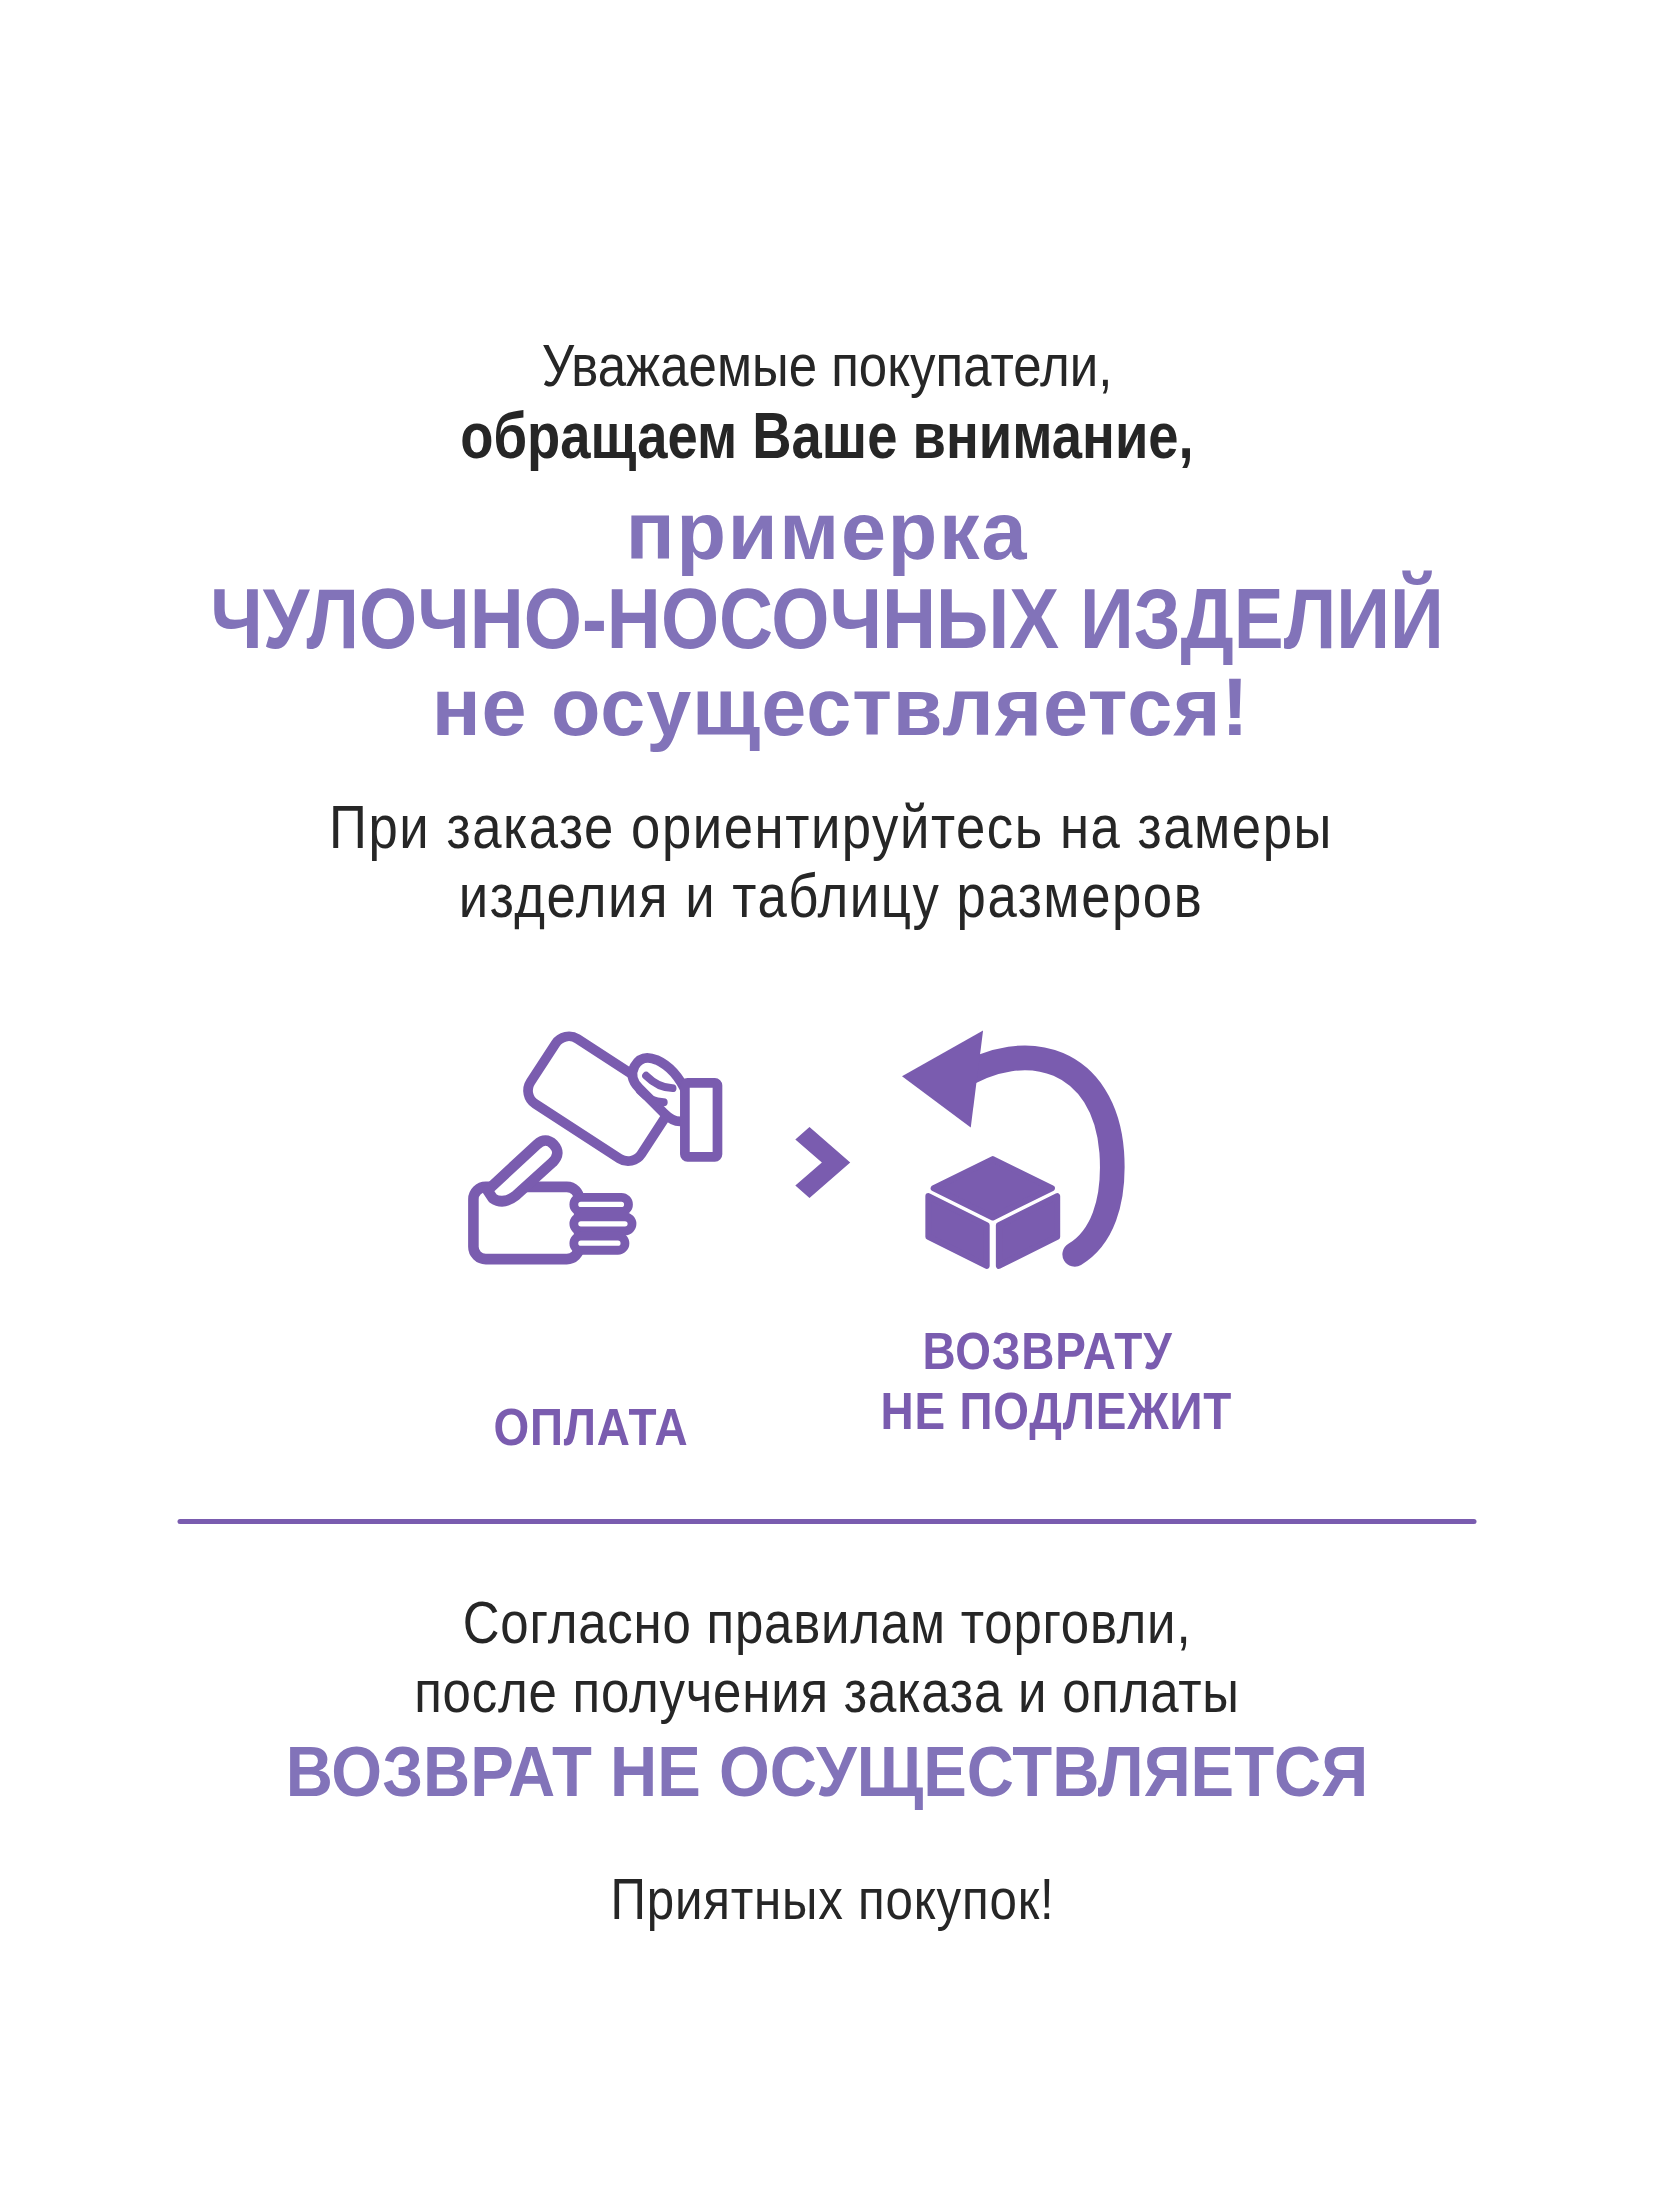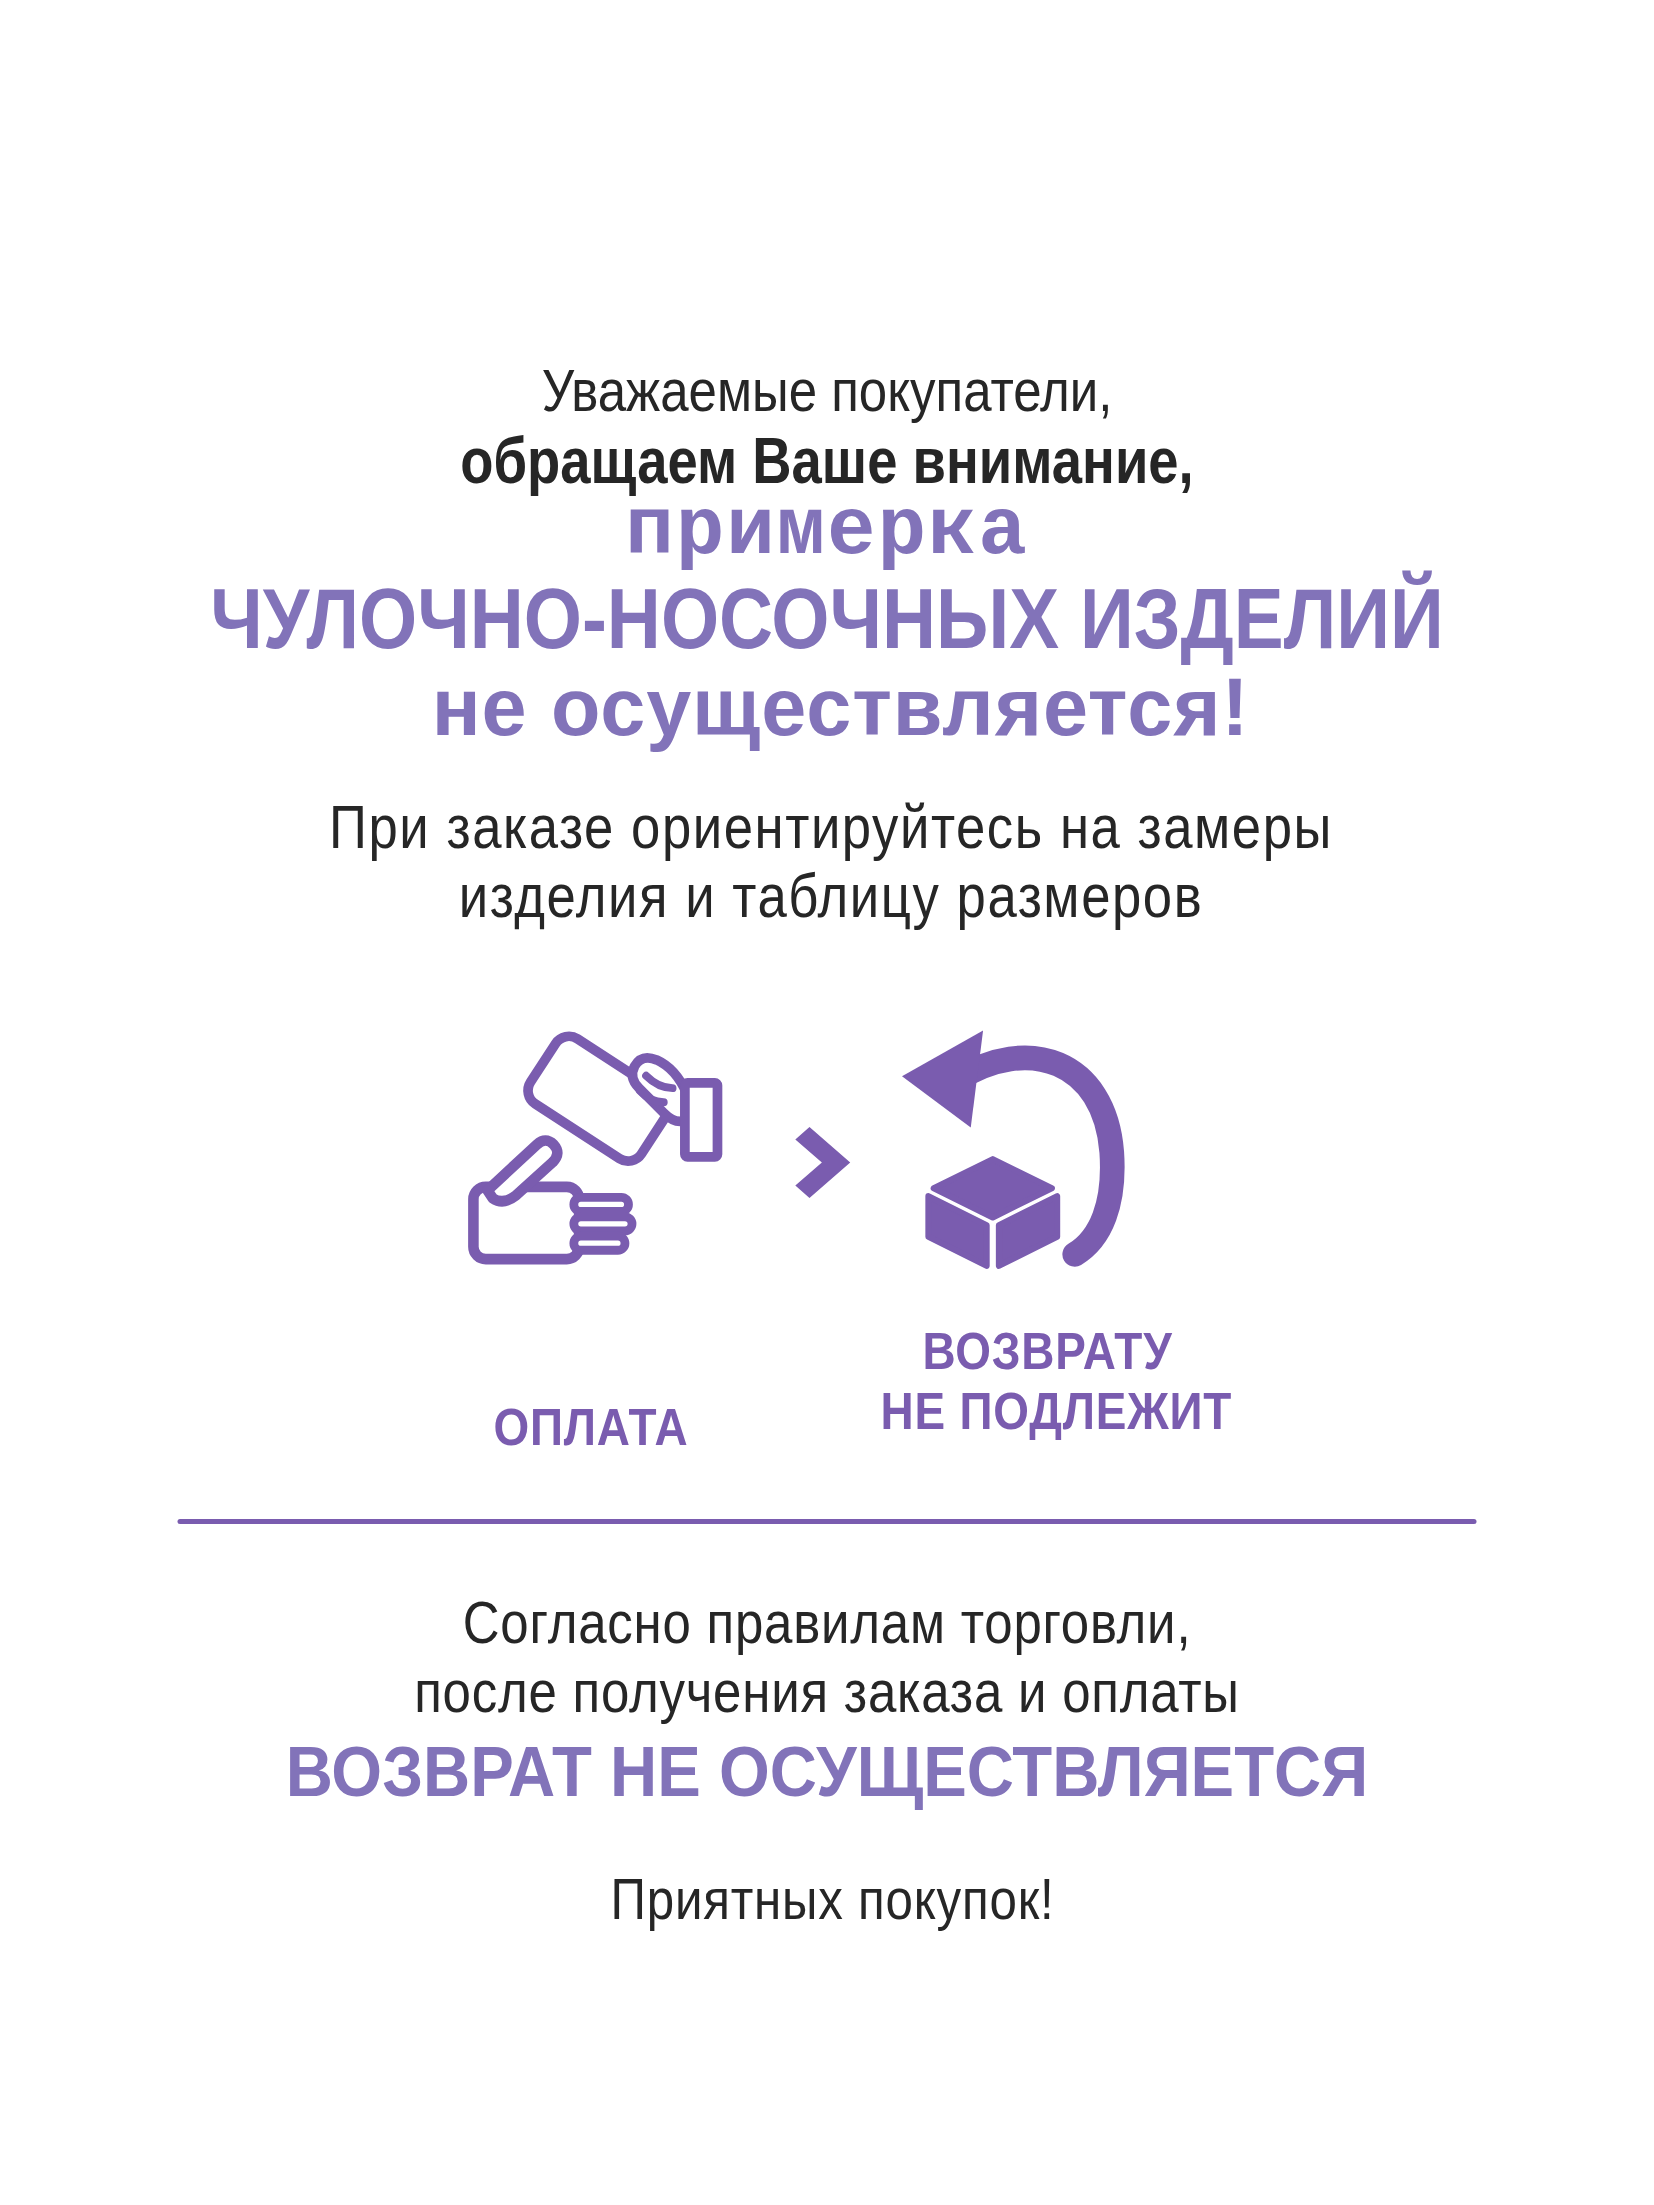--- a/index.html
+++ b/index.html
@@ -28,27 +28,27 @@
   
   .logo-wrap{position:absolute;top:95px;left:50%;transform:translateX(-50%);width:441px;height:150px;}
   .logo-text{
     display:block;text-align:center;
     font-size:85px;line-height:1;font-weight:bold;
     letter-spacing:-3.5px;color:var(--accent,#7a5caf);
   }
   .logo-dot{position:absolute;left:182px;top:106px;width:30px;height:30px;border-radius:50%;background:var(--accent,#7a5caf);}
 
   
-  .intro{top:355px;}
+  .intro{top:330px;}
   .intro .l1{font-size:60px;line-height:71px;}
   .intro .l2{font-size:64px;line-height:71px;font-weight:bold;}
 
   
   .notice{top:489px;}
-  .notice .l1{font-size:81px;line-height:85px;font-weight:bold;letter-spacing:1.8px;font-family:Liberation Mono, monospace;}
+  .notice .l1{font-size:81px;line-height:85px;font-weight:bold;letter-spacing:1.8px;}
   .notice .l2{font-size:85px;line-height:90px;font-weight:bold;}
   .notice .l3{font-size:81px;line-height:86px;font-weight:bold;letter-spacing:0.9px;padding-left:27px;}
 
   
   .advice{top:792px;padding-left:8px;}
   .advice .line{font-size:62px;line-height:69px;letter-spacing:1.8px;}
 
   
   .icon{position:absolute;}
   .icon svg{display:block;width:100%;height:100%;}

